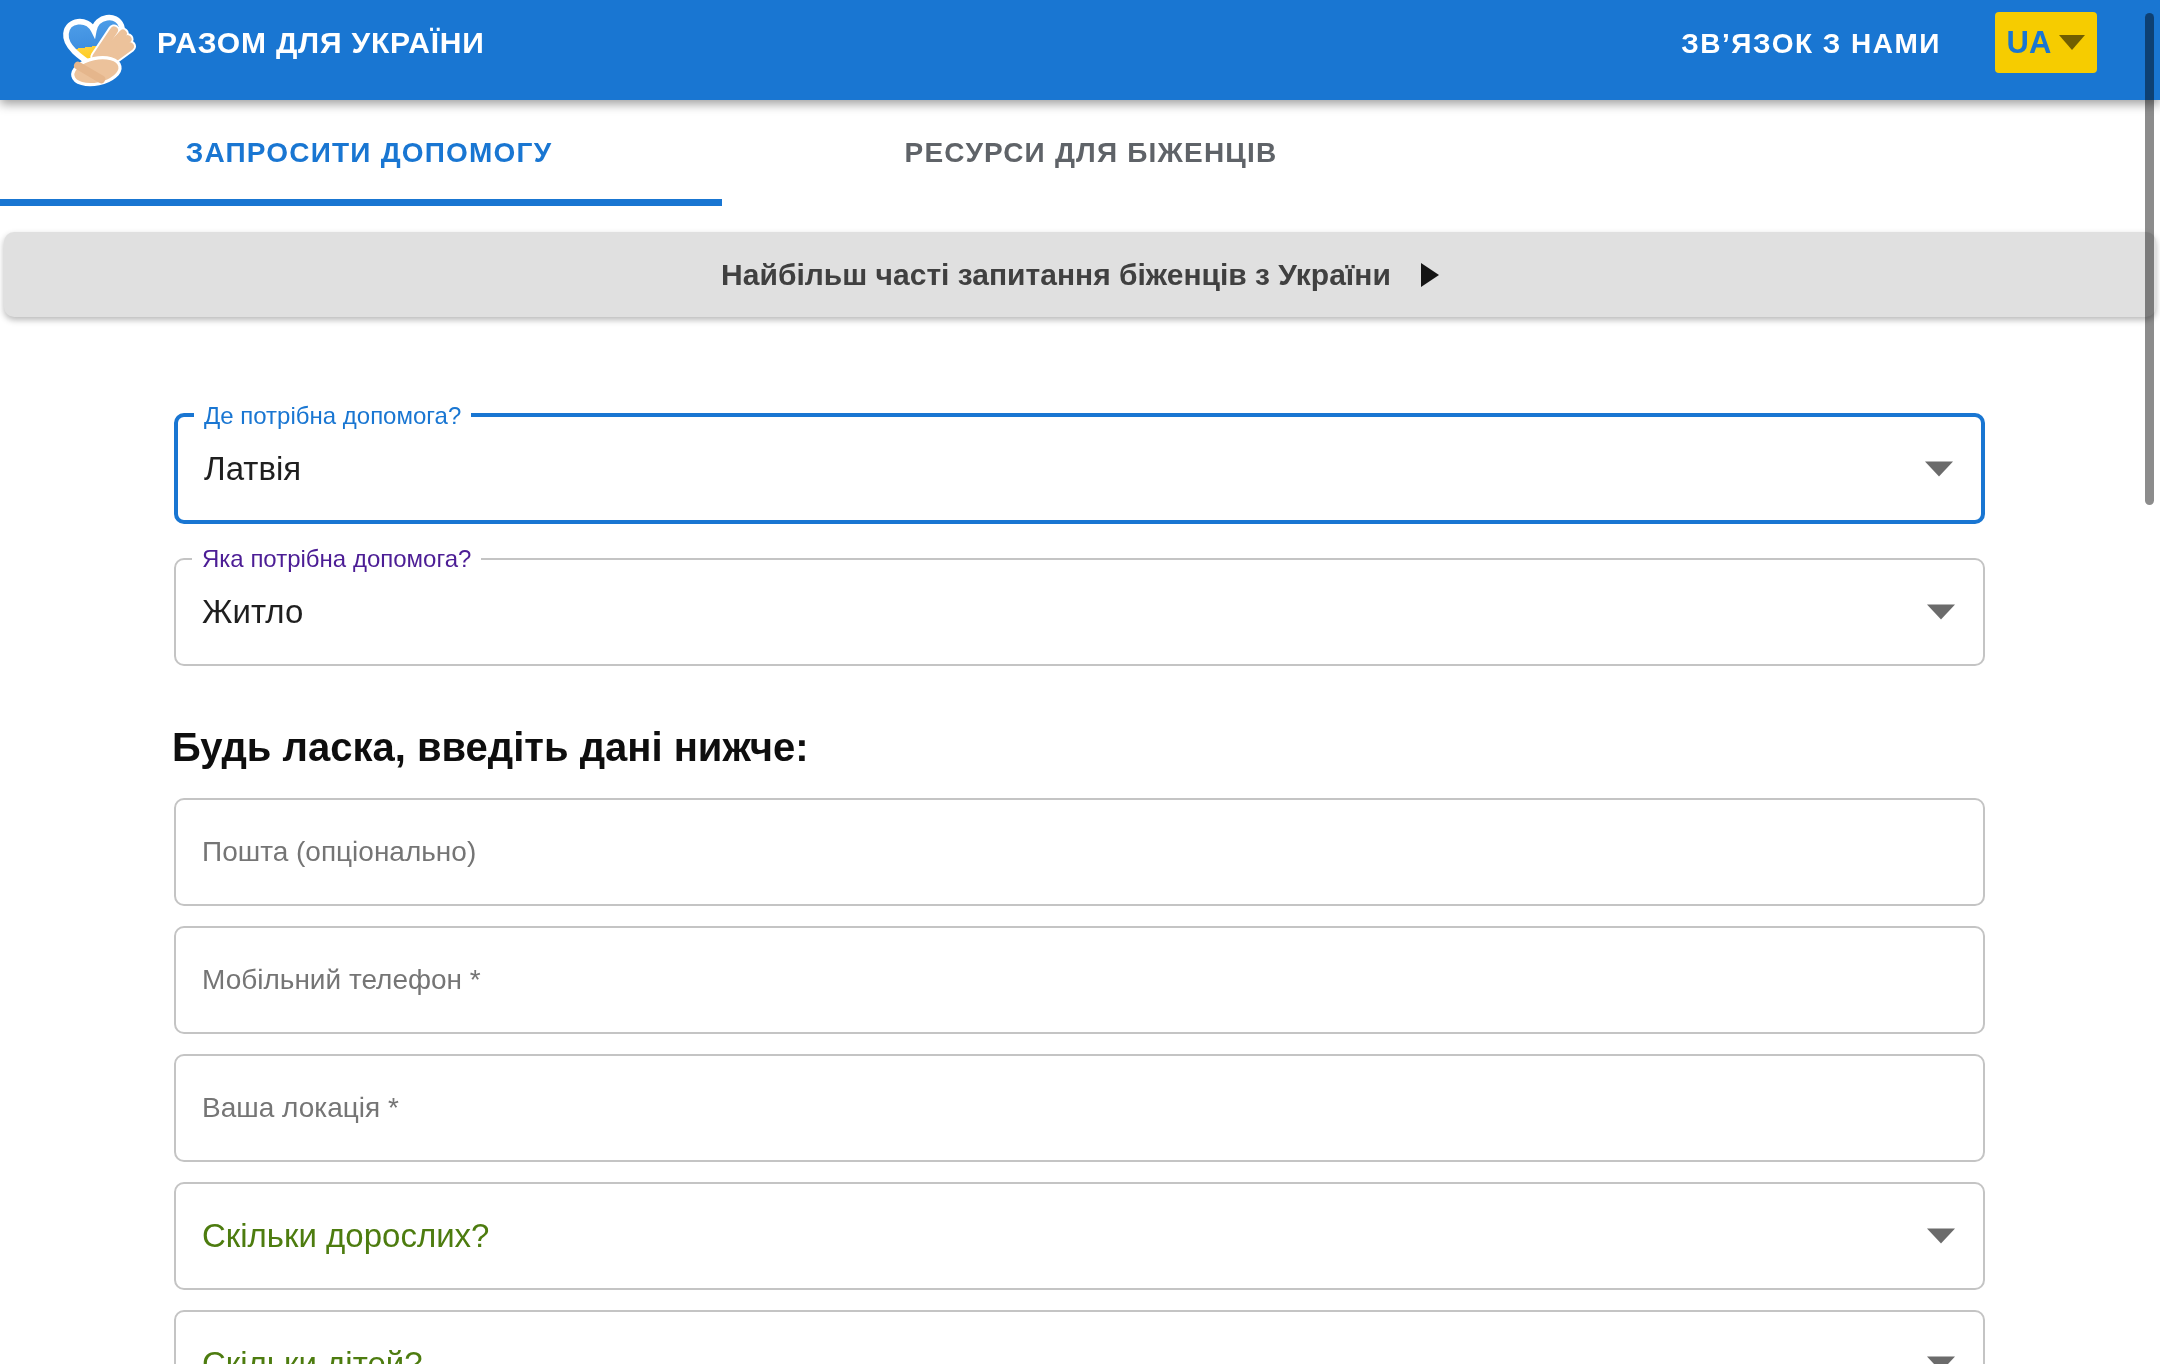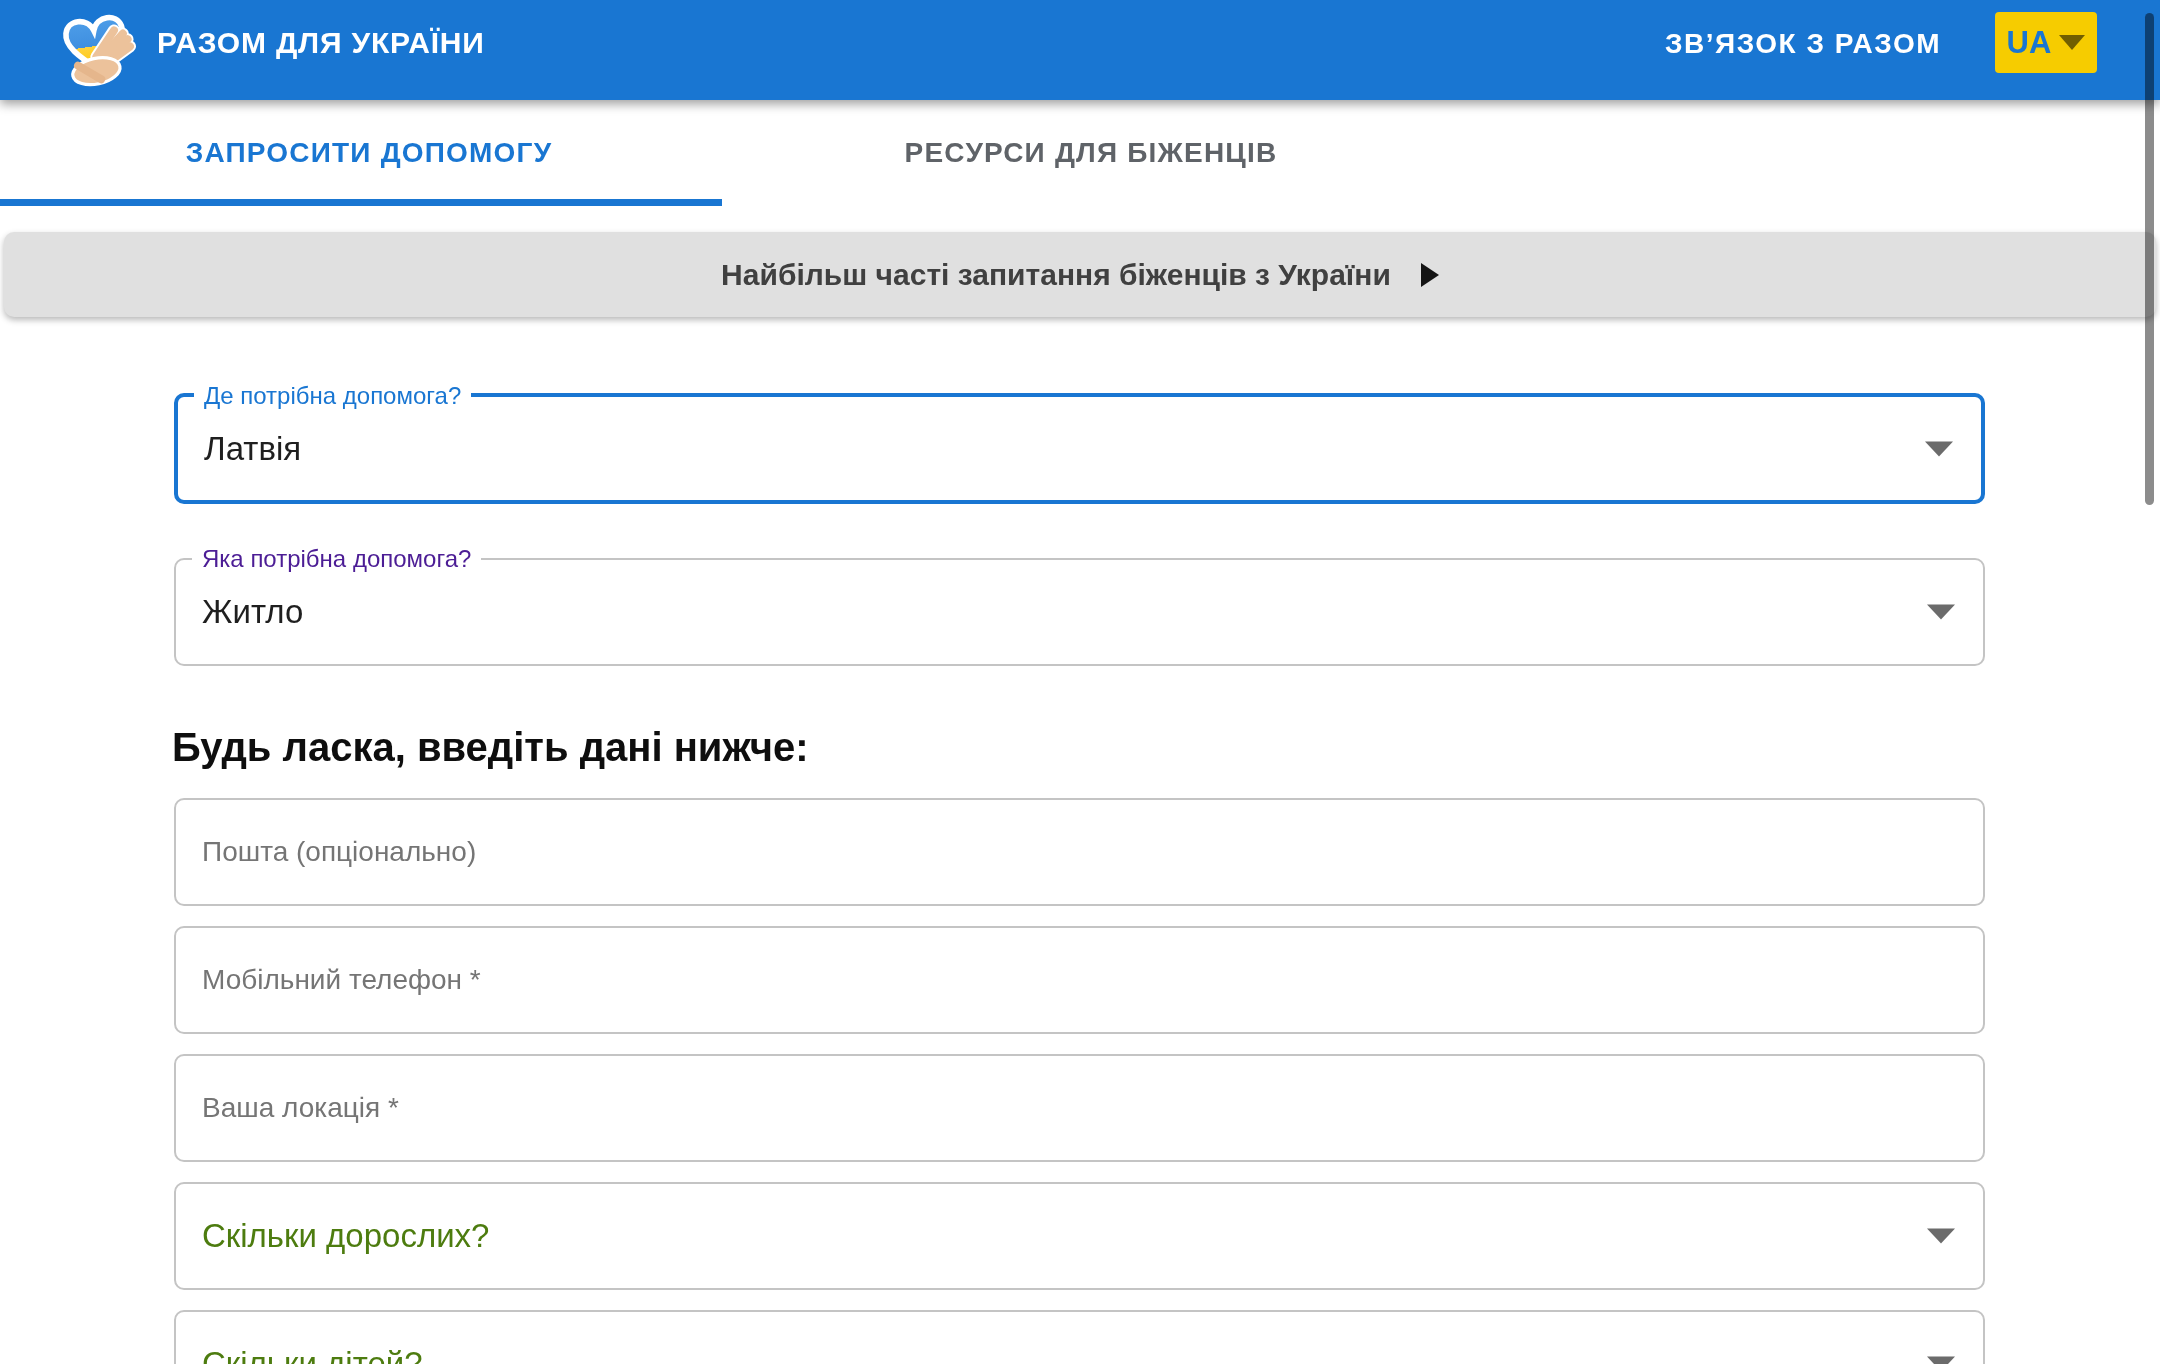--- a/index.html
+++ b/index.html
@@ -90,21 +90,21 @@
       <g stroke="#ecc29b" stroke-width="10" stroke-linecap="round">
         <line x1="60" y1="70" x2="90" y2="48"></line>
           <line x1="57" y1="66" x2="87" y2="39"></line>
         <line x1="53" y1="63" x2="81" y2="32"></line>
           <line x1="48" y1="61" x2="70" y2="28"></line>
       </g>
       <ellipse cx="48" cy="79" rx="30" ry="16" fill="#ecc29b" stroke="#ffffff" stroke-width="4" transform="rotate(-12 48 79)"></ellipse>
       <line x1="25" y1="72" x2="54" y2="89" stroke="#e5b68c" stroke-width="10" stroke-linecap="round"></line>
     </svg>
     <div class="brand">РАЗОМ ДЛЯ УКРАЇНИ</div>
-    <a class="contact">ЗВ’ЯЗОК З РАЗОМ</a>
+    <a class="contact">ЗВ’ЯЗОК З НАМИ</a>
     <button class="lang">
       <span class="txt">UA</span>
       <span class="caret"></span>
     </button>
   </header>
 
   <nav class="tabs">
     <div class="tab active">
       <span>ЗАПРОСИТИ ДОПОМОГУ</span>
     </div>
@@ -112,21 +112,21 @@
       <span>РЕСУРСИ ДЛЯ БІЖЕНЦІВ</span>
     </div>
   </nav>
   <div class="indicator"></div>
 
   <div class="faq">
     <span class="faq-label">Найбільш часті запитання біженців з України</span>
     <span class="play"></span>
   </div>
 
-  <div class="fld select focused" style="top:393px;">
+  <div class="fld select focused" style="top:413px;">
     <span class="flabel">Де потрібна допомога?</span>
     <span class="val">Латвія</span>
     <span class="chev"></span>
   </div>
 
   <div class="fld select" style="top:558px;">
     <span class="flabel">Яка потрібна допомога?</span>
     <span class="val">Житло</span>
     <span class="chev"></span>
   </div>

